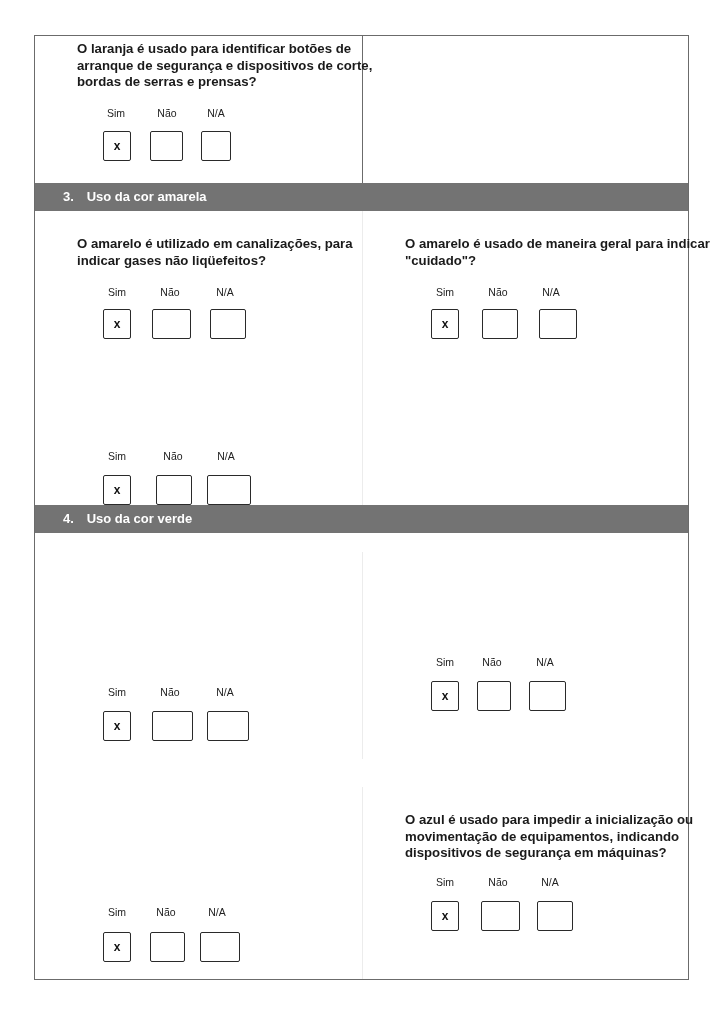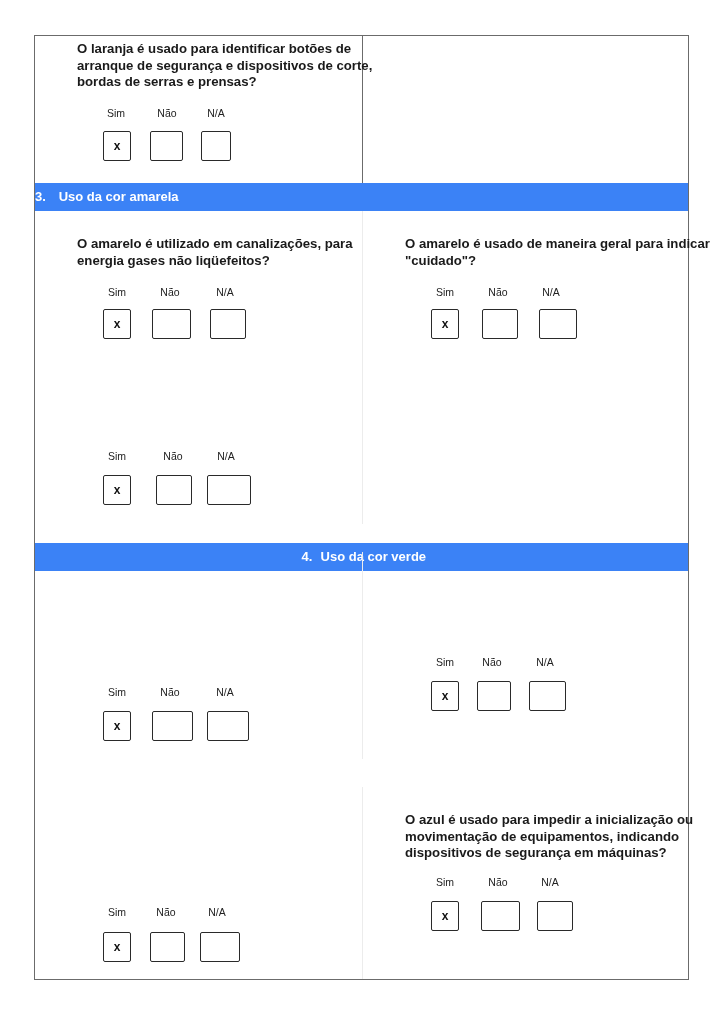--- a/index.html
+++ b/index.html
@@ -5,22 +5,22 @@
   html, body { margin:0; padding:0; background:#ffffff; }
   body { width:725px; height:1024px; position:relative; overflow:hidden;
          font-family:"Liberation Sans", sans-serif; color:#111; }
   .frame { position:absolute; left:34px; top:35px; width:655px; height:945px;
            border:1px solid #6b6b6b; box-sizing:border-box; }
   .q { position:absolute; font-weight:bold; font-size:13.2px; line-height:16.5px; color:#1a1a1a;margin-left:36px; }
   .lbl { position:absolute; font-size:10.5px; color:#222; text-align:center; width:40px; }
   .box { position:absolute; border:1px solid #2a2a2a; border-radius:2px; box-sizing:border-box;
          display:flex; align-items:center; justify-content:center; font-weight:bold; font-size:12px;
          background:#fff; }
-  .bar { position:absolute; left:0; width:653px; height:28px; background:#3b82f6; color:#fff;
-         font-weight:bold; font-size:13px; line-height:28px; box-sizing:border-box; }
+  .bar { position:absolute; left:0; width:653px; height:28px; background:#737373; color:#fff;
+         font-weight:bold; font-size:13px; line-height:28px; box-sizing:border-box; padding-left:28px; }
   .bar .num { display:inline-block; width:20px; }
   .vdiv-dark { position:absolute; width:1px; background:#6b6b6b; }
   .vdiv-light { position:absolute; width:1px; background:#ececec; }
 </style>
 </head>
 <body>
 
 <div class="frame">
 
   <div class="vdiv-dark" style="left:327px; top:0; height:148px;"></div>
@@ -32,21 +32,21 @@
   <div class="box" style="left:68px; top:95px; width:28px; height:30px;">x</div>
   <div class="box" style="left:115px; top:95px; width:33px; height:30px;"></div>
   <div class="box" style="left:166px; top:95px; width:30px; height:30px;"></div>
 
   <div class="bar" style="top:147px;">
     <span class="num">3.</span>
     <span>Uso da cor amarela</span>
   </div>
   <div class="vdiv-light" style="left:327px; top:175px; height:313px;"></div>
 
-  <div class="q" style="left:6px; top:200px; width:315px;">O amarelo é utilizado em canalizações, para energia gases não liqüefeitos?</div>
+  <div class="q" style="left:6px; top:200px; width:315px;">O amarelo é utilizado em canalizações, para indicar gases não liqüefeitos?</div>
   <div class="lbl" style="left:62px; top:250px;">Sim</div>
   <div class="lbl" style="left:115px; top:250px;">Não</div>
   <div class="lbl" style="left:170px; top:250px;">N/A</div>
   <div class="box" style="left:68px; top:273px; width:28px; height:30px;">x</div>
   <div class="box" style="left:117px; top:273px; width:39px; height:30px;"></div>
   <div class="box" style="left:175px; top:273px; width:36px; height:30px;"></div>
 
   <div class="q" style="left:334px; top:200px; width:315px;">O amarelo é usado de maneira geral para indicar "cuidado"?</div>
   <div class="lbl" style="left:390px; top:250px;">Sim</div>
   <div class="lbl" style="left:443px; top:250px;">Não</div>
@@ -55,21 +55,21 @@
   <div class="box" style="left:447px; top:273px; width:36px; height:30px;"></div>
   <div class="box" style="left:504px; top:273px; width:38px; height:30px;"></div>
 
   <div class="lbl" style="left:62px; top:414px;">Sim</div>
   <div class="lbl" style="left:118px; top:414px;">Não</div>
   <div class="lbl" style="left:171px; top:414px;">N/A</div>
   <div class="box" style="left:68px; top:439px; width:28px; height:30px;">x</div>
   <div class="box" style="left:121px; top:439px; width:36px; height:30px;"></div>
   <div class="box" style="left:172px; top:439px; width:44px; height:30px;"></div>
 
-  <div class="bar" style="top:507px;text-align:center;">
+  <div class="bar" style="top:469px;">
     <span class="num">4.</span>
     <span>Uso da cor verde</span>
   </div>
   <div class="vdiv-light" style="left:327px; top:516px; height:207px;"></div>
 
   <div class="lbl" style="left:62px; top:650px;">Sim</div>
   <div class="lbl" style="left:115px; top:650px;">Não</div>
   <div class="lbl" style="left:170px; top:650px;">N/A</div>
   <div class="box" style="left:68px; top:675px; width:28px; height:30px;">x</div>
   <div class="box" style="left:117px; top:675px; width:41px; height:30px;"></div>

